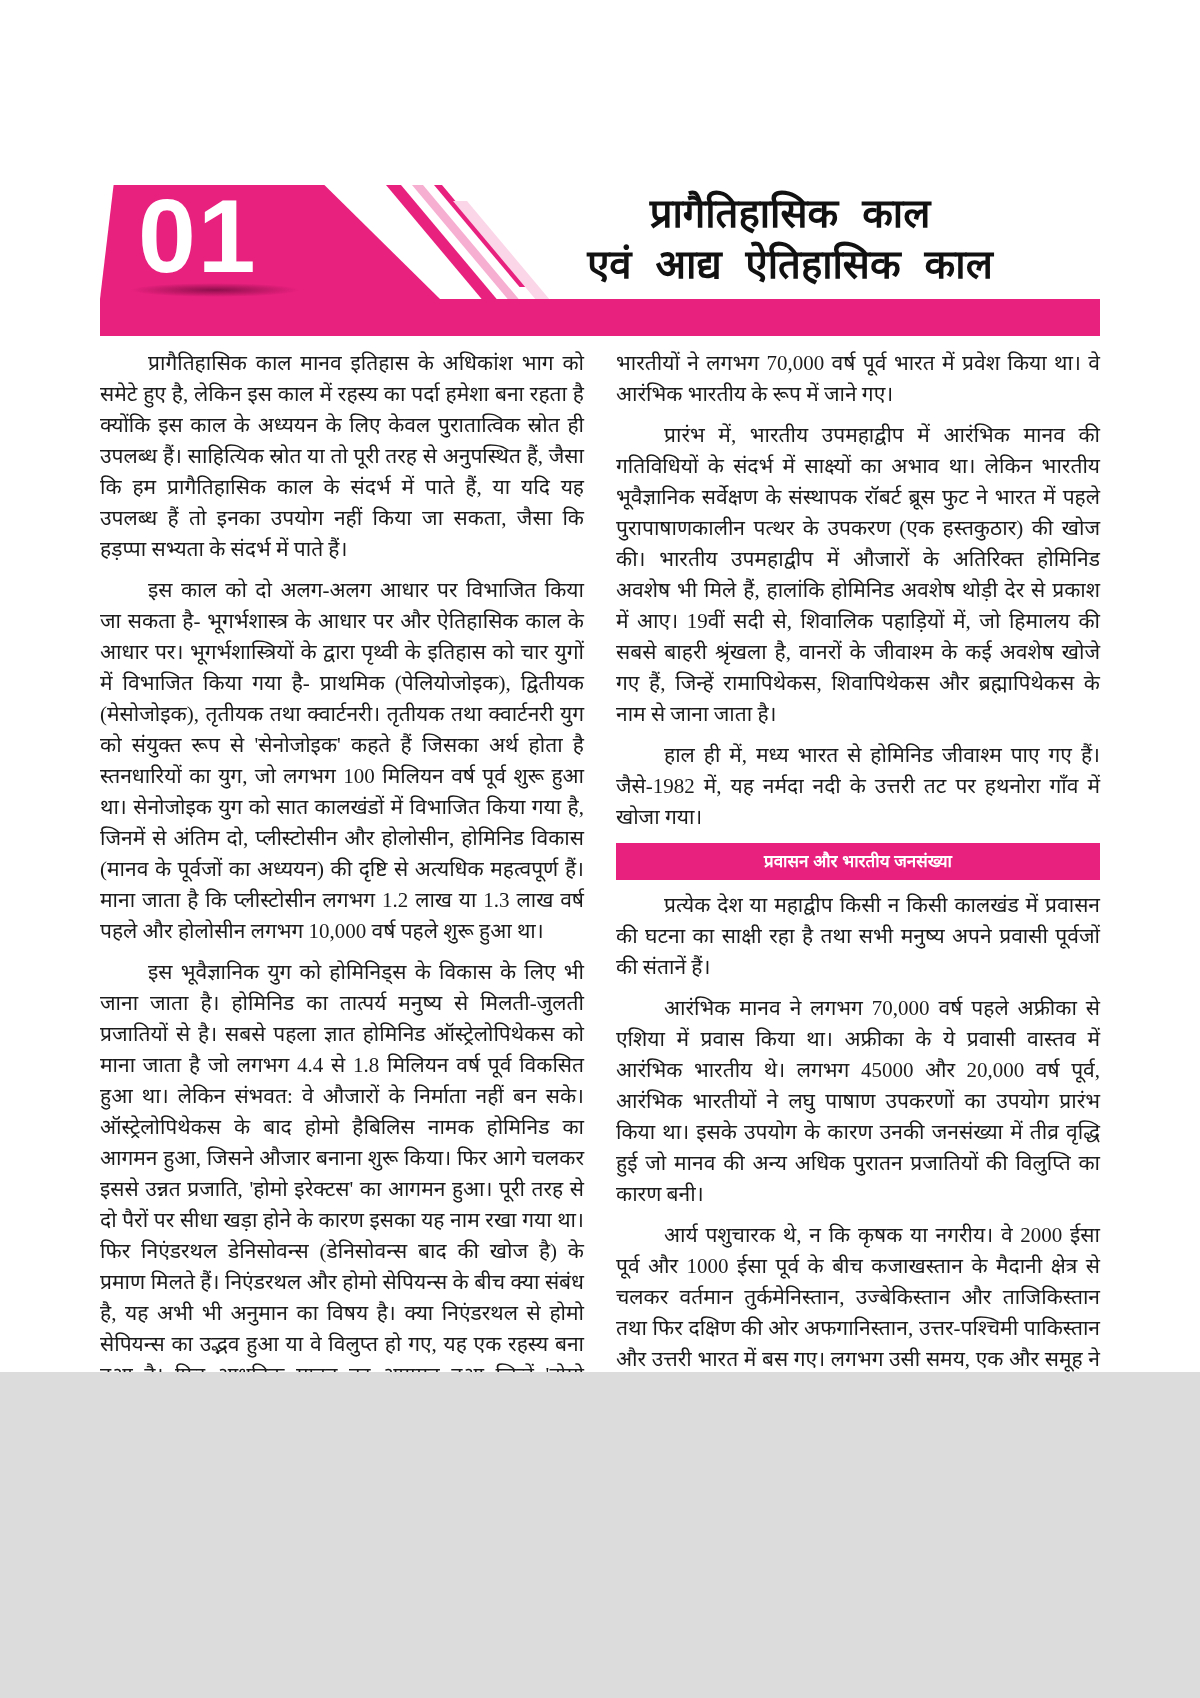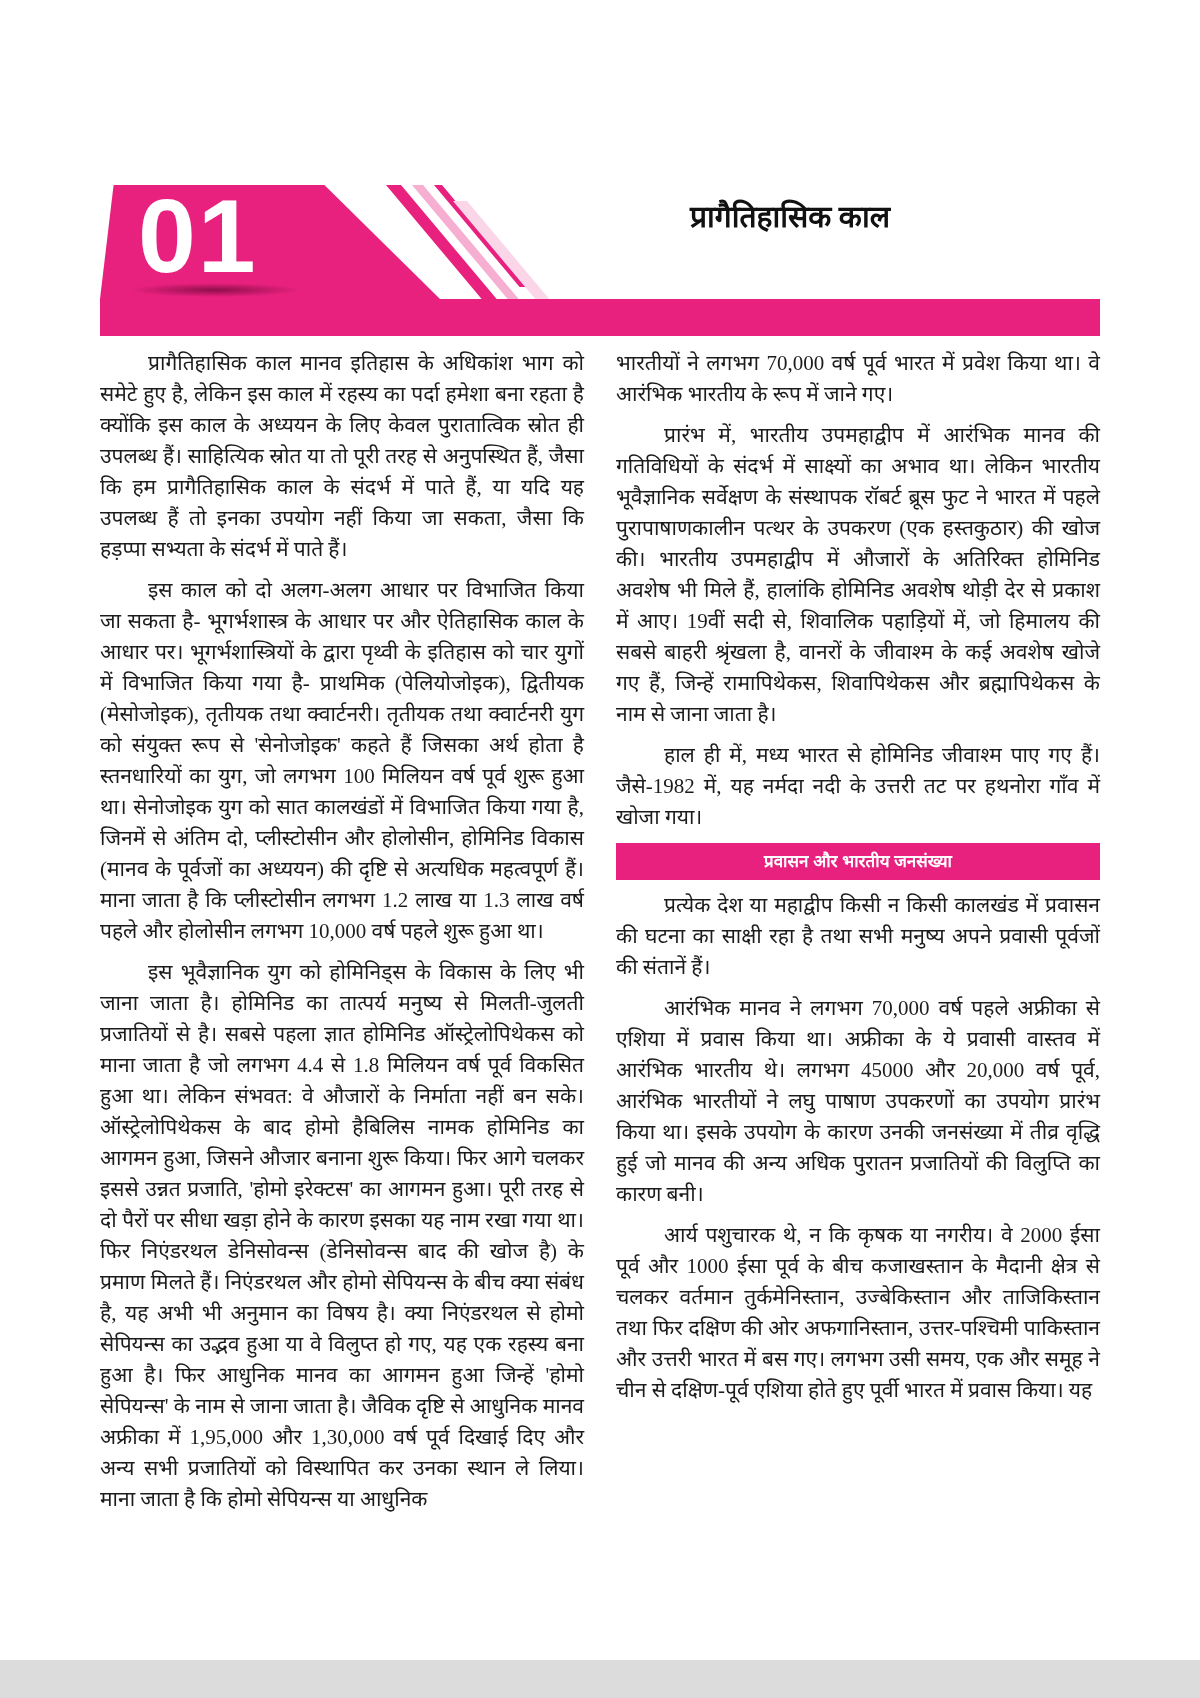--- a/index.html
+++ b/index.html
@@ -4,21 +4,21 @@
 <style>
   :root{
     --accent-pink:#E8207E;
     --light-pink:#F6AED1;
     --lighter-pink:#FBD6E9;
     --text-color:#1b1b1b;
   }
   html,body{margin:0;padding:0;background:#dcdcdc;}
   .sheet{
     position:relative;
-    width:1200px;height:1660px;
+    width:1200px;height:1372px;
     background:#ffffff;
     margin:0 auto;
     overflow:hidden;
     font-family:"Liberation Serif","DejaVu Serif",serif;
     color:var(--text-color);
   }
   
   .chapter-header{
     position:absolute;left:100px;top:185px;
     width:1000px;height:151px;
@@ -48,22 +48,22 @@
     position:absolute;top:0;height:114px;
     transform:skewX(40deg);transform-origin:top left;
   }
   .stripe.s1{left:34px;width:15px;background:var(--accent-pink);}
   .stripe.s2{left:60px;width:11px;background:var(--light-pink);}
   .stripe.s3{left:82px;width:8px;height:102px;background:var(--accent-pink);}
   .stripe.s4{left:101px;top:16px;height:98px;width:14px;background:var(--lighter-pink);}
   .chapter-title{
     position:absolute;left:390px;right:10px;top:6px;
     text-align:center;
-    font-family:Liberation Serif, serif;
-    font-weight:bold;font-size:30px;line-height:51px;color:#111111;
+    font-family:Liberation Mono, monospace;
+    font-weight:bold;font-size:40px;line-height:51px;color:#111111;
   }
   
   .content{
     position:absolute;left:100px;top:348px;width:1000px;
     display:flex;gap:32px;
   }
   .col{width:490px;}
   .col p{
     margin:0 0 10px 0;
     font-size:21px;line-height:31px;
@@ -94,20 +94,21 @@
 
     <div class="stripes">
       <span class="stripe s1"></span>
       <span class="stripe s2"></span>
       <span class="stripe s3"></span>
       <span class="stripe s4"></span>
     </div>
 
     <div class="chapter-title">
       <div>प्रागैतिहासिक काल</div>
+      <div>एवं आद्य ऐतिहासिक काल</div>
     </div>
   </header>
 
   <main class="content">
 
     <section class="col">
       <p>प्रागैतिहासिक काल मानव इतिहास के अधिकांश भाग को समेटे हुए है, लेकिन इस काल में रहस्य का पर्दा हमेशा बना रहता है क्योंकि इस काल के अध्ययन के लिए केवल पुरातात्विक स्रोत ही उपलब्ध हैं। साहित्यिक स्रोत या तो पूरी तरह से अनुपस्थित हैं, जैसा कि हम प्रागैतिहासिक काल के संदर्भ में पाते हैं, या यदि यह उपलब्ध हैं तो इनका उपयोग नहीं किया जा सकता, जैसा कि हड़प्पा सभ्यता के संदर्भ में पाते हैं।</p>
       <p>इस काल को दो अलग-अलग आधार पर विभाजित किया जा सकता है- भूगर्भशास्त्र के आधार पर और ऐतिहासिक काल के आधार पर। भूगर्भशास्त्रियों के द्वारा पृथ्वी के इतिहास को चार युगों में विभाजित किया गया है- प्राथमिक (पेलियोजोइक), द्वितीयक (मेसोजोइक), तृतीयक तथा क्वार्टनरी। तृतीयक तथा क्वार्टनरी युग को संयुक्त रूप से 'सेनोजोइक' कहते हैं जिसका अर्थ होता है स्तनधारियों का युग, जो लगभग 100 मिलियन वर्ष पूर्व शुरू हुआ था। सेनोजोइक युग को सात कालखंडों में विभाजित किया गया है, जिनमें से अंतिम दो, प्लीस्टोसीन और होलोसीन, होमिनिड विकास (मानव के पूर्वजों का अध्ययन) की दृष्टि से अत्यधिक महत्वपूर्ण हैं। माना जाता है कि प्लीस्टोसीन लगभग 1.2 लाख या 1.3 लाख वर्ष पहले और होलोसीन लगभग 10,000 वर्ष पहले शुरू हुआ था।</p>
       <p>इस भूवैज्ञानिक युग को होमिनिड्स के विकास के लिए भी जाना जाता है। होमिनिड का तात्पर्य मनुष्य से मिलती-जुलती प्रजातियों से है। सबसे पहला ज्ञात होमिनिड ऑस्ट्रेलोपिथेकस को माना जाता है जो लगभग 4.4 से 1.8 मिलियन वर्ष पूर्व विकसित हुआ था। लेकिन संभवत: वे औजारों के निर्माता नहीं बन सके। ऑस्ट्रेलोपिथेकस के बाद होमो हैबिलिस नामक होमिनिड का आगमन हुआ, जिसने औजार बनाना शुरू किया। फिर आगे चलकर इससे उन्नत प्रजाति, 'होमो इरेक्टस' का आगमन हुआ। पूरी तरह से दो पैरों पर सीधा खड़ा होने के कारण इसका यह नाम रखा गया था। फिर निएंडरथल डेनिसोवन्स (डेनिसोवन्स बाद की खोज है) के प्रमाण मिलते हैं। निएंडरथल और होमो सेपियन्स के बीच क्या संबंध है, यह अभी भी अनुमान का विषय है। क्या निएंडरथल से होमो सेपियन्स का उद्भव हुआ या वे विलुप्त हो गए, यह एक रहस्य बना हुआ है। फिर आधुनिक मानव का आगमन हुआ जिन्हें 'होमो सेपियन्स' के नाम से जाना जाता है। जैविक दृष्टि से आधुनिक मानव अफ्रीका में 1,95,000 और 1,30,000 वर्ष पूर्व दिखाई दिए और अन्य सभी प्रजातियों को विस्थापित कर उनका स्थान ले लिया। माना जाता है कि होमो सेपियन्स या आधुनिक</p>
     </section>

